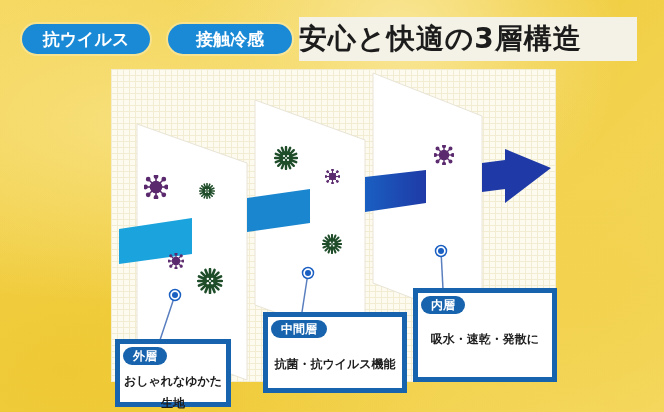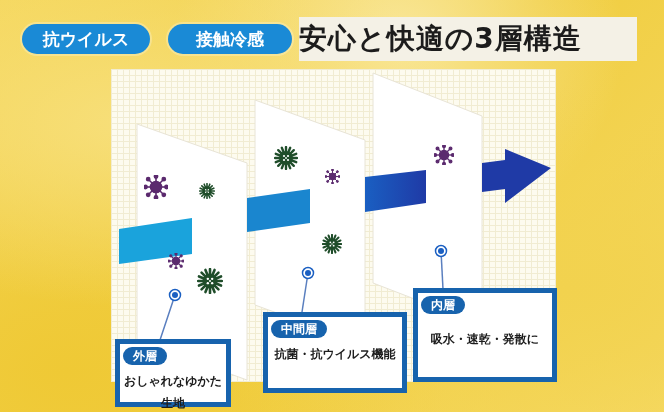--- a/index.html
+++ b/index.html
@@ -136,19 +136,19 @@
   </g>
 </svg>
 
 <div class="callout" style="left:115px;top:339px;width:116px;height:68px;">
   <div class="tag">外層</div>
   <div class="txt" style="top:26px;">おしゃれなゆかた生地</div>
 </div>
 
 <div class="callout" style="left:263px;top:312px;width:144px;height:81px;">
   <div class="tag">中間層</div>
-  <div class="txt" style="top:26px;">抗菌・抗ウイルス機能</div>
+  <div class="txt" style="top:36px;">抗菌・抗ウイルス機能</div>
 </div>
 
 <div class="callout" style="left:413px;top:288px;width:144px;height:94px;">
   <div class="tag">内層</div>
   <div class="txt" style="top:28px;margin-top:7px;">吸水・速乾・発散に</div>
 </div>
 
 </body></html>

